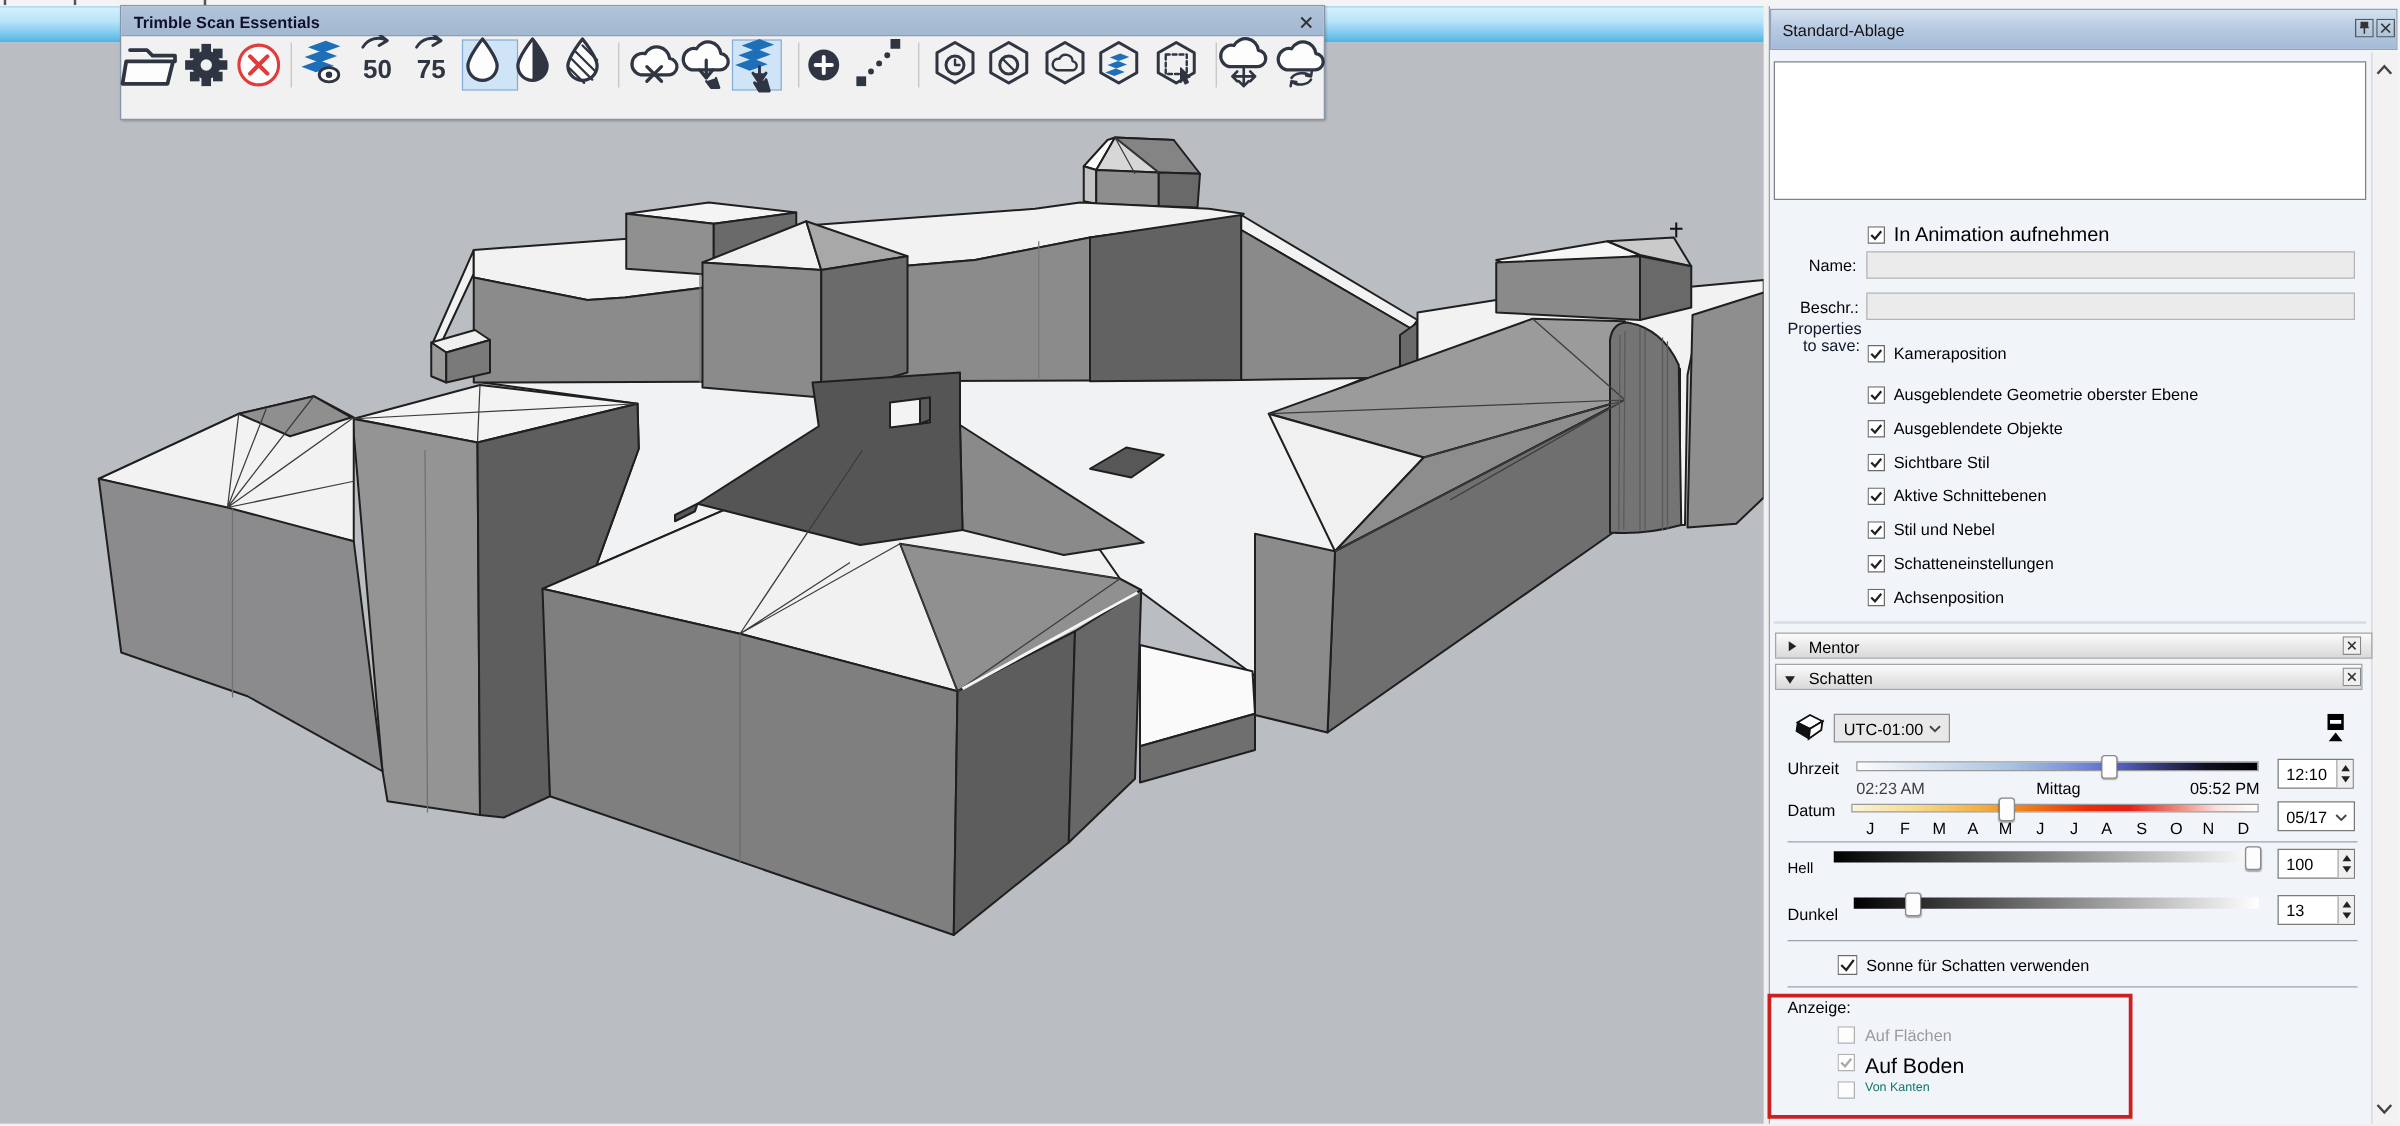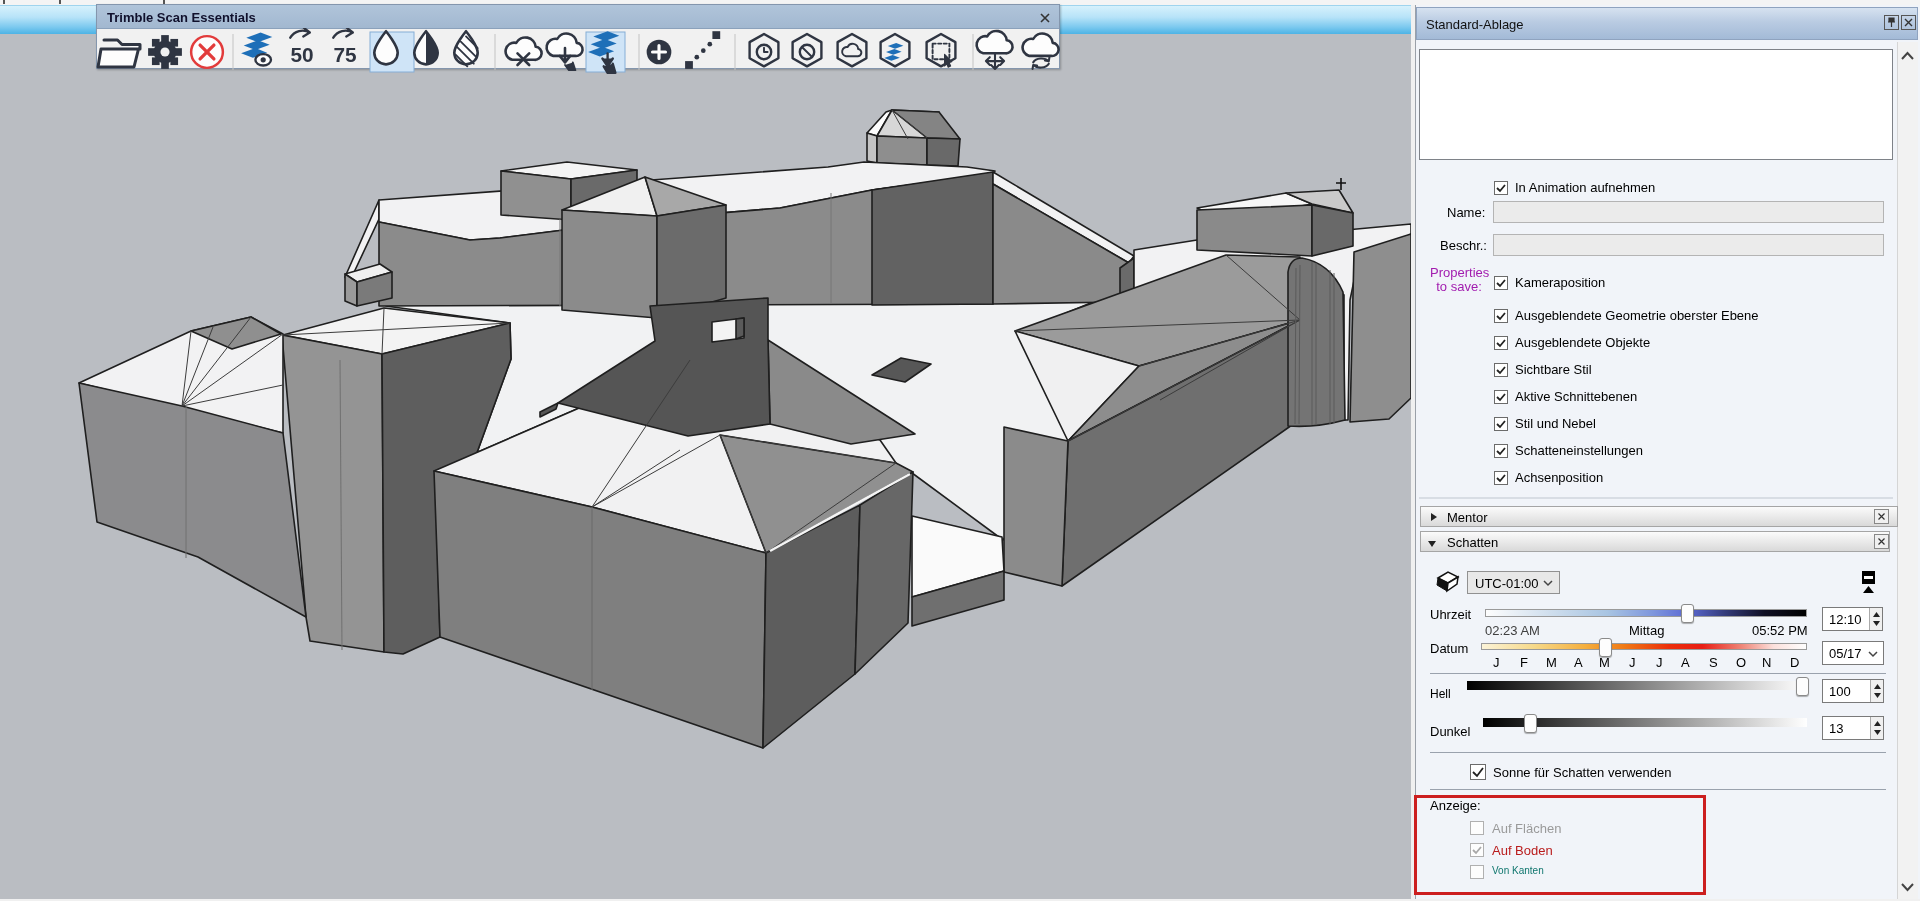--- a/index.html
+++ b/index.html
@@ -106,21 +106,21 @@
 <path d="M186,407 L186,558 M340,360 L342,650" stroke="#707070"></path>
 <path d="M592,507 L592,690" stroke="#6a6a6a"></path>
 <path d="M1341,178 L1341,190 M1336,183 L1346,183" stroke="#111" stroke-width="1.6"></path>
 <path d="M770,551 L910,474" stroke="#f4f4f4" stroke-width="2.5"></path>
 </g>
 </svg>
 </div>
 
 <div class="abs" style="left:0;top:899px;width:1920px;height:2px;background:#f0f0f0"></div>
 
-<div class="abs" style="left:96px;top:4px;width:964px;height:65px;background:#f1f1f1;border:1px solid #8496ad;box-shadow:1px 1px 2px rgba(0,0,0,.25)">
+<div class="abs" style="left:96px;top:4px;width:964px;height:92px;background:#f1f1f1;border:1px solid #8496ad;box-shadow:1px 1px 2px rgba(0,0,0,.25)">
   <div class="abs" style="left:0;top:0;width:962px;height:24px;background:linear-gradient(180deg,#b0c4da,#a2b8d0);border-bottom:1px solid #8ba1bb">
     <span class="abs" style="left:10px;top:5px;font-size:13px;font-weight:bold;color:#10102c">Trimble Scan Essentials</span>
     <svg class="abs" style="right:8px;top:7px" width="12" height="12" viewBox="0 0 12 12">
         <path d="M2,2 L10,10 M10,2 L2,10" stroke="#333" stroke-width="1.6"></path>
       </svg>
   </div>
 </div>
 <svg class="abs" style="left:96px;top:28px" width="964" height="49" viewBox="0 0 964 49">
 <g stroke="#c3c3c3" stroke-width="1">
       <path d="M137,6 V42 M399,6 V42 M543,6 V42 M639,6 V42 M877,6 V42"></path>
@@ -265,21 +265,21 @@
 <svg class="abs" style="left:1899px;top:48px" width="17" height="17">
     <path d="M3,11 l5.5,-6 l5.5,6" stroke="#444" stroke-width="2" fill="none"></path>
   </svg>
 <svg class="abs" style="left:1899px;top:878px" width="17" height="17">
     <path d="M3,6 l5.5,6 l5.5,-6" stroke="#444" stroke-width="2" fill="none"></path>
   </svg>
 <svg class="abs" style="left:1494px;top:181px" width="15" height="15">
     <rect x="0.5" y="0.5" width="13" height="13" fill="#fff" stroke="#6b6b6b"></rect>
     <path d="M3,7 l3,3 l5,-6" stroke="#222" stroke-width="1.8" fill="none"></path>
   </svg>
-<span class="abs" style="left:1515px;top:180px;font-size:13px;color:#000">In Animation aufnehmen</span>
+<span class="abs" style="left:1515px;top:180px;font-size:16px;color:#000">In Animation aufnehmen</span>
 <svg class="abs" style="left:1494px;top:276px" width="15" height="15">
     <rect x="0.5" y="0.5" width="13" height="13" fill="#fff" stroke="#6b6b6b"></rect>
     <path d="M3,7 l3,3 l5,-6" stroke="#222" stroke-width="1.8" fill="none"></path>
   </svg>
 <span class="abs" style="left:1515px;top:275px;font-size:13px;color:#000">Kameraposition</span>
 <svg class="abs" style="left:1494px;top:309px" width="15" height="15">
     <rect x="0.5" y="0.5" width="13" height="13" fill="#fff" stroke="#6b6b6b"></rect>
     <path d="M3,7 l3,3 l5,-6" stroke="#222" stroke-width="1.8" fill="none"></path>
   </svg>
 <span class="abs" style="left:1515px;top:308px;font-size:13px;color:#000">Ausgeblendete Geometrie oberster Ebene</span>
@@ -308,21 +308,21 @@
     <path d="M3,7 l3,3 l5,-6" stroke="#222" stroke-width="1.8" fill="none"></path>
   </svg>
 <span class="abs" style="left:1515px;top:443px;font-size:13px;color:#000">Schatteneinstellungen</span>
 <svg class="abs" style="left:1494px;top:471px" width="15" height="15">
     <rect x="0.5" y="0.5" width="13" height="13" fill="#fff" stroke="#6b6b6b"></rect>
     <path d="M3,7 l3,3 l5,-6" stroke="#222" stroke-width="1.8" fill="none"></path>
   </svg>
 <span class="abs" style="left:1515px;top:470px;font-size:13px;color:#000">Achsenposition</span>
 <span class="abs" style="left:1447px;top:205px;font-size:13px;color:#000">Name:</span>
 <span class="abs" style="left:1440px;top:238px;font-size:13px;color:#000">Beschr.:</span>
-<div class="abs" style="left:1430px;top:266px;width:58px;font-size:13px;color:#a21caf;text-align:center;line-height:14px">Properties to save:</div>
+<div class="abs" style="left:1430px;top:256px;width:58px;font-size:13px;color:#0f172a;text-align:right;line-height:14px">Properties to save:</div>
 <div class="abs" style="left:1493px;top:201px;width:391px;height:22px;background:#ebebeb;border:1px solid #b4b4b4"></div>
 <div class="abs" style="left:1493px;top:234px;width:391px;height:22px;background:#ebebeb;border:1px solid #b4b4b4"></div>
 <div class="abs" style="left:1419px;top:497px;width:474px;height:2px;background:#d8dde4"></div>
 <div class="abs" style="left:1420px;top:506px;width:478px;height:21px;background:linear-gradient(180deg,#fbfbfb,#d9d9d9);border:1px solid #a5a5a5">
     <svg class="abs" style="left:8px;top:5px" width="10" height="10">
       <path d="M2,1 l6,4 l-6,4 Z" fill="#222"></path>
     </svg>
     <span class="abs" style="left:26px;top:3px;font-size:13px;color:#000">Mentor</span>
   </div>
 <svg class="abs" style="left:1874px;top:509px" width="15" height="15">
@@ -425,18 +425,18 @@
 <div class="abs" style="left:1430px;top:789px;width:456px;height:1px;background:#9aa2ad"></div>
 <span class="abs" style="left:1430px;top:798px;font-size:13px;color:#000">Anzeige:</span>
 <svg class="abs" style="left:1470px;top:821px" width="15" height="15">
     <rect x="0.5" y="0.5" width="13" height="13" fill="#fdfdfd" stroke="#b0b0b0"></rect>
   </svg>
 <span class="abs" style="left:1492px;top:821px;font-size:13px;color:#9a9a9a">Auf Flächen</span>
 <svg class="abs" style="left:1470px;top:843px" width="15" height="15">
     <rect x="0.5" y="0.5" width="13" height="13" fill="#fdfdfd" stroke="#b0b0b0"></rect>
     <path d="M3,7 l3,3 l5,-6" stroke="#a8a8a8" stroke-width="1.8" fill="none"></path>
   </svg>
-<span class="abs" style="left:1492px;top:843px;font-size:13px;color:#b91c1c">Auf Boden</span>
+<span class="abs" style="left:1492px;top:843px;font-size:17px;color:#000000">Auf Boden</span>
 <svg class="abs" style="left:1470px;top:865px" width="15" height="15">
     <rect x="0.5" y="0.5" width="13" height="13" fill="#fdfdfd" stroke="#b0b0b0"></rect>
   </svg>
 <span class="abs" style="left:1492px;top:865px;font-size:10px;color:#0f766e">Von Kanten</span>
 <div class="abs" style="left:1414px;top:795px;width:292px;height:100px;border:3px solid #cc1f1f"></div>
 
 </body></html>

